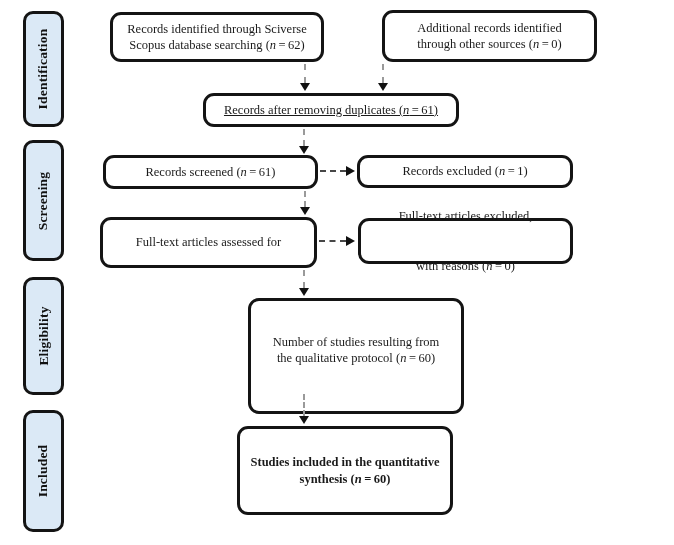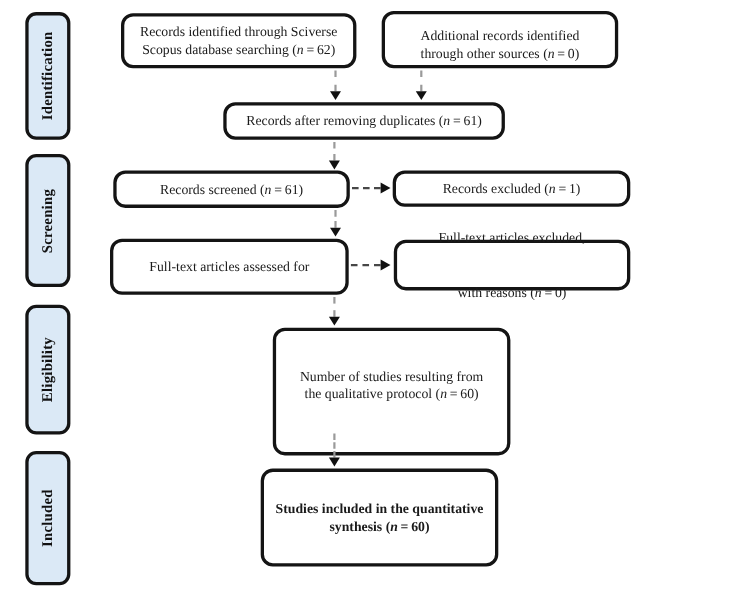--- a/index.html
+++ b/index.html
@@ -55,22 +55,22 @@
     justify-content: center;
     text-align: center;
     font-size: 12.5px;
     line-height: 16.5px;
     color: #1a1a1a;
     padding: 2px 0;
   }
   .box-line { white-space: nowrap; }
 
   .box-identified         { left: 110px; top: 12px;  width: 214px; height: 50px; }
-  .box-additional         { left: 347px; top: 10px;  width: 215px; height: 52px; justify-content: flex-end; }
-  .box-duplicates         { left: 203px; top: 93px;  width: 256px; height: 34px; }
+  .box-additional         { left: 382px; top: 10px;  width: 215px; height: 52px; }
+  .box-duplicates         { left: 203px; top: 93px;  width: 256px; height: 34px; text-decoration: underline; }
   .box-screened           { left: 103px; top: 155px; width: 215px; height: 34px; }
   .box-excluded           { left: 357px; top: 155px; width: 216px; height: 33px; }
   .box-fulltext           { left: 100px; top: 217px; width: 217px; height: 51px; }
   .box-fulltext-excluded  { left: 358px; top: 218px; width: 215px; height: 46px; gap: 33px; }
   .box-qualitative        { left: 248px; top: 298px; width: 216px; height: 116px; padding-bottom: 14px; }
   .box-quantitative       { left: 237px; top: 426px; width: 216px; height: 89px; font-weight: bold; }
 
   
   .arrow-v {
     position: absolute;

